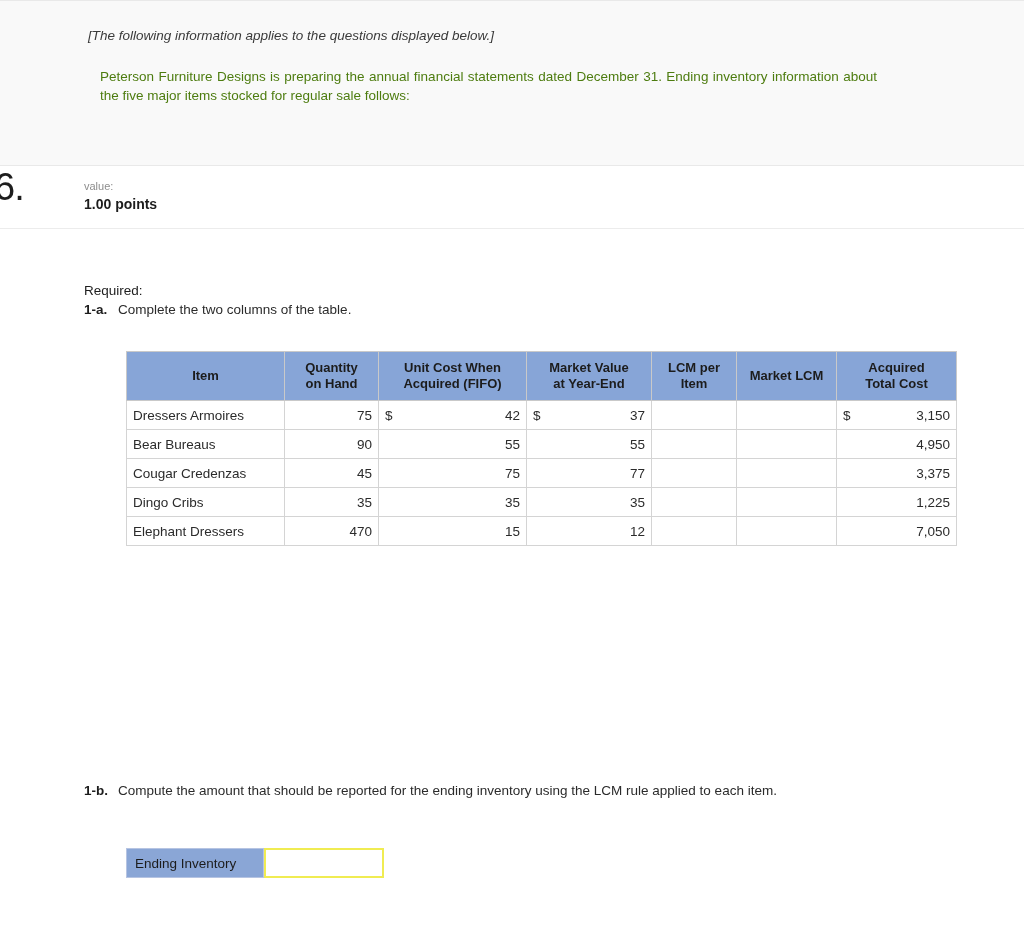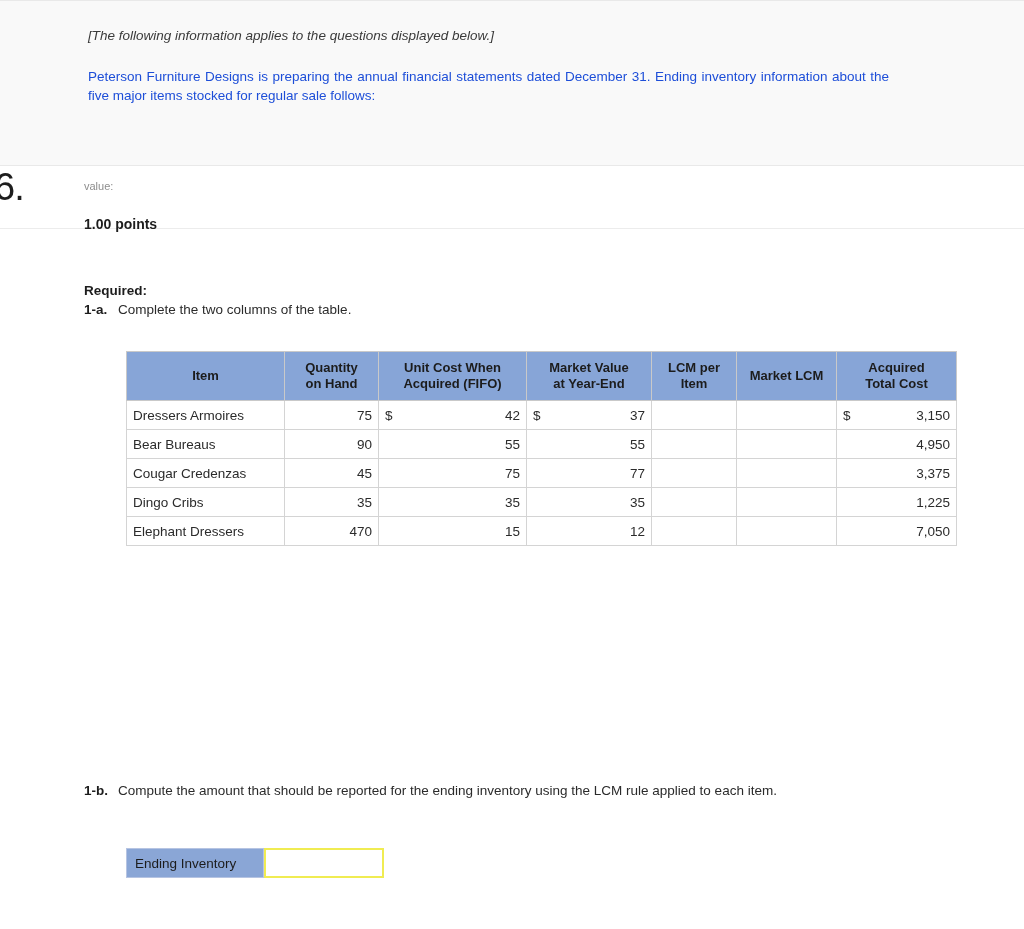--- a/index.html
+++ b/index.html
@@ -28,22 +28,22 @@
   .info-italic {
     font-style: italic;
     font-size: 13.5px;
     line-height: 18px;
     color: #3a3a3a;
     margin: 0 0 22px 0;
   }
   .info-body {
     font-size: 13.5px;
     line-height: 19px;
-    color: #1d4ed8;
-    margin: 0;
+    color: #4d7c0f;
+    margin: 12px;
     text-align: justify;
   }
 
   
   .q-strip {
     position: relative;
     height: 62px;
     border-bottom: 1px solid #ececec;
     background: #ffffff;
   }
@@ -66,37 +66,36 @@
     line-height: 1;
   }
   .q-points {
     position: absolute;
     left: 84px;
     top: 31px;
     font-size: 14px;
     font-weight: bold;
     color: #1d1d1d;
     line-height: 1;
-    margin-top: 20px;
   }
 
   
   .content {
     position: relative;
     padding: 0;
   }
   .required-block {
     position: absolute;
     left: 84px;
     top: 52px;
     font-size: 13.5px;
     line-height: 19px;
   }
   .required-title {
-    font-weight: bold;
+    font-weight: normal;
     margin: 0;
     color: #1d1d1d;
   }
   .req-line {
     display: flex;
     margin: 0;
   }
   .req-tag {
     font-weight: bold;
     color: #1d1d1d;

